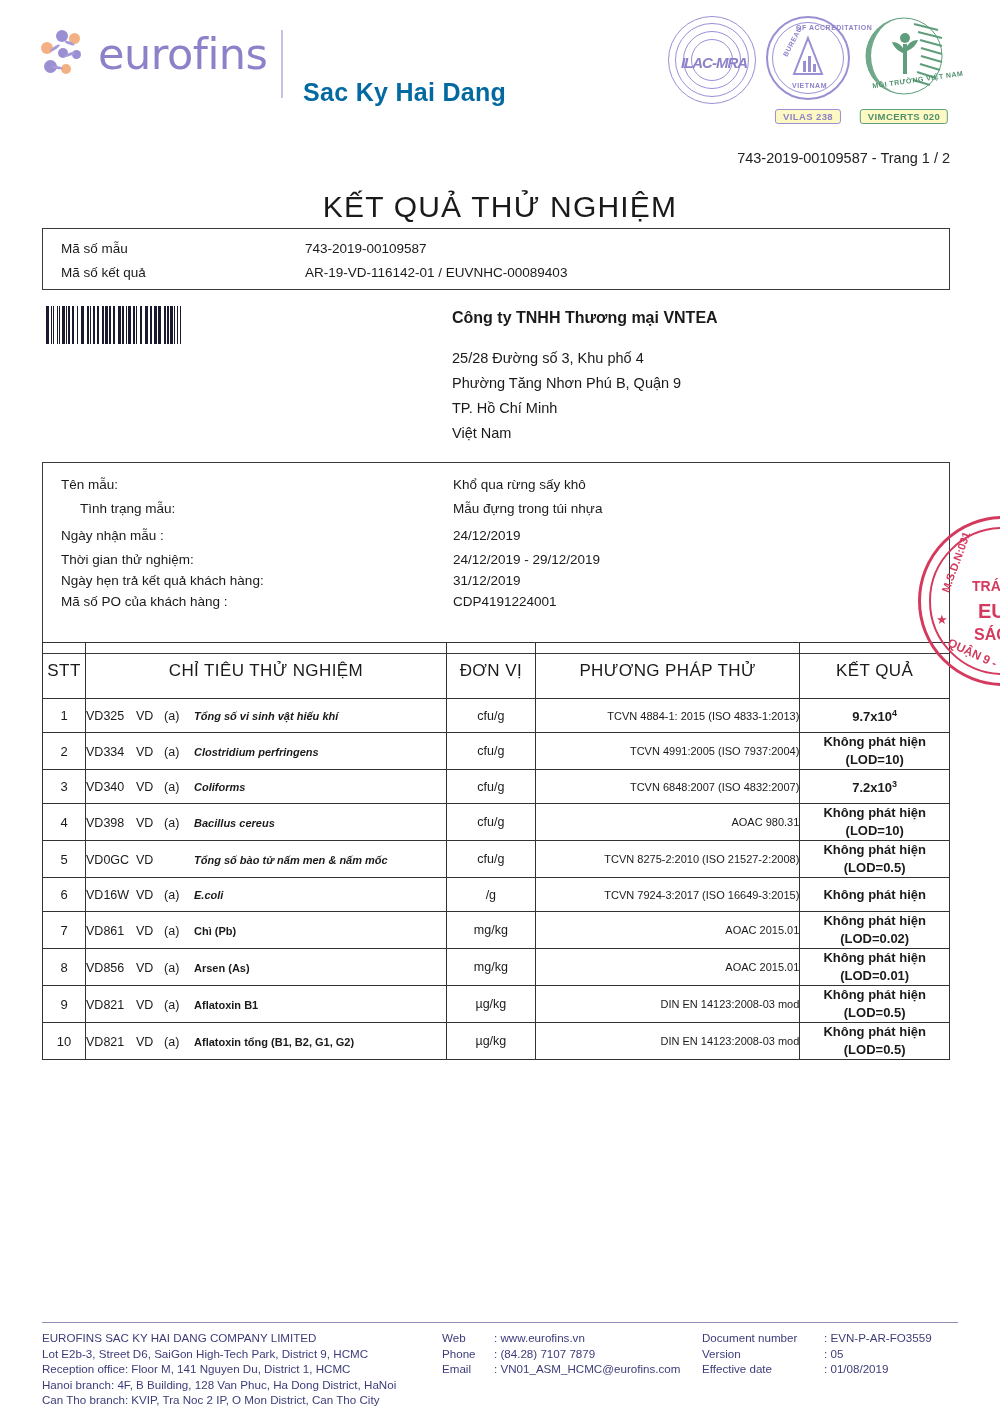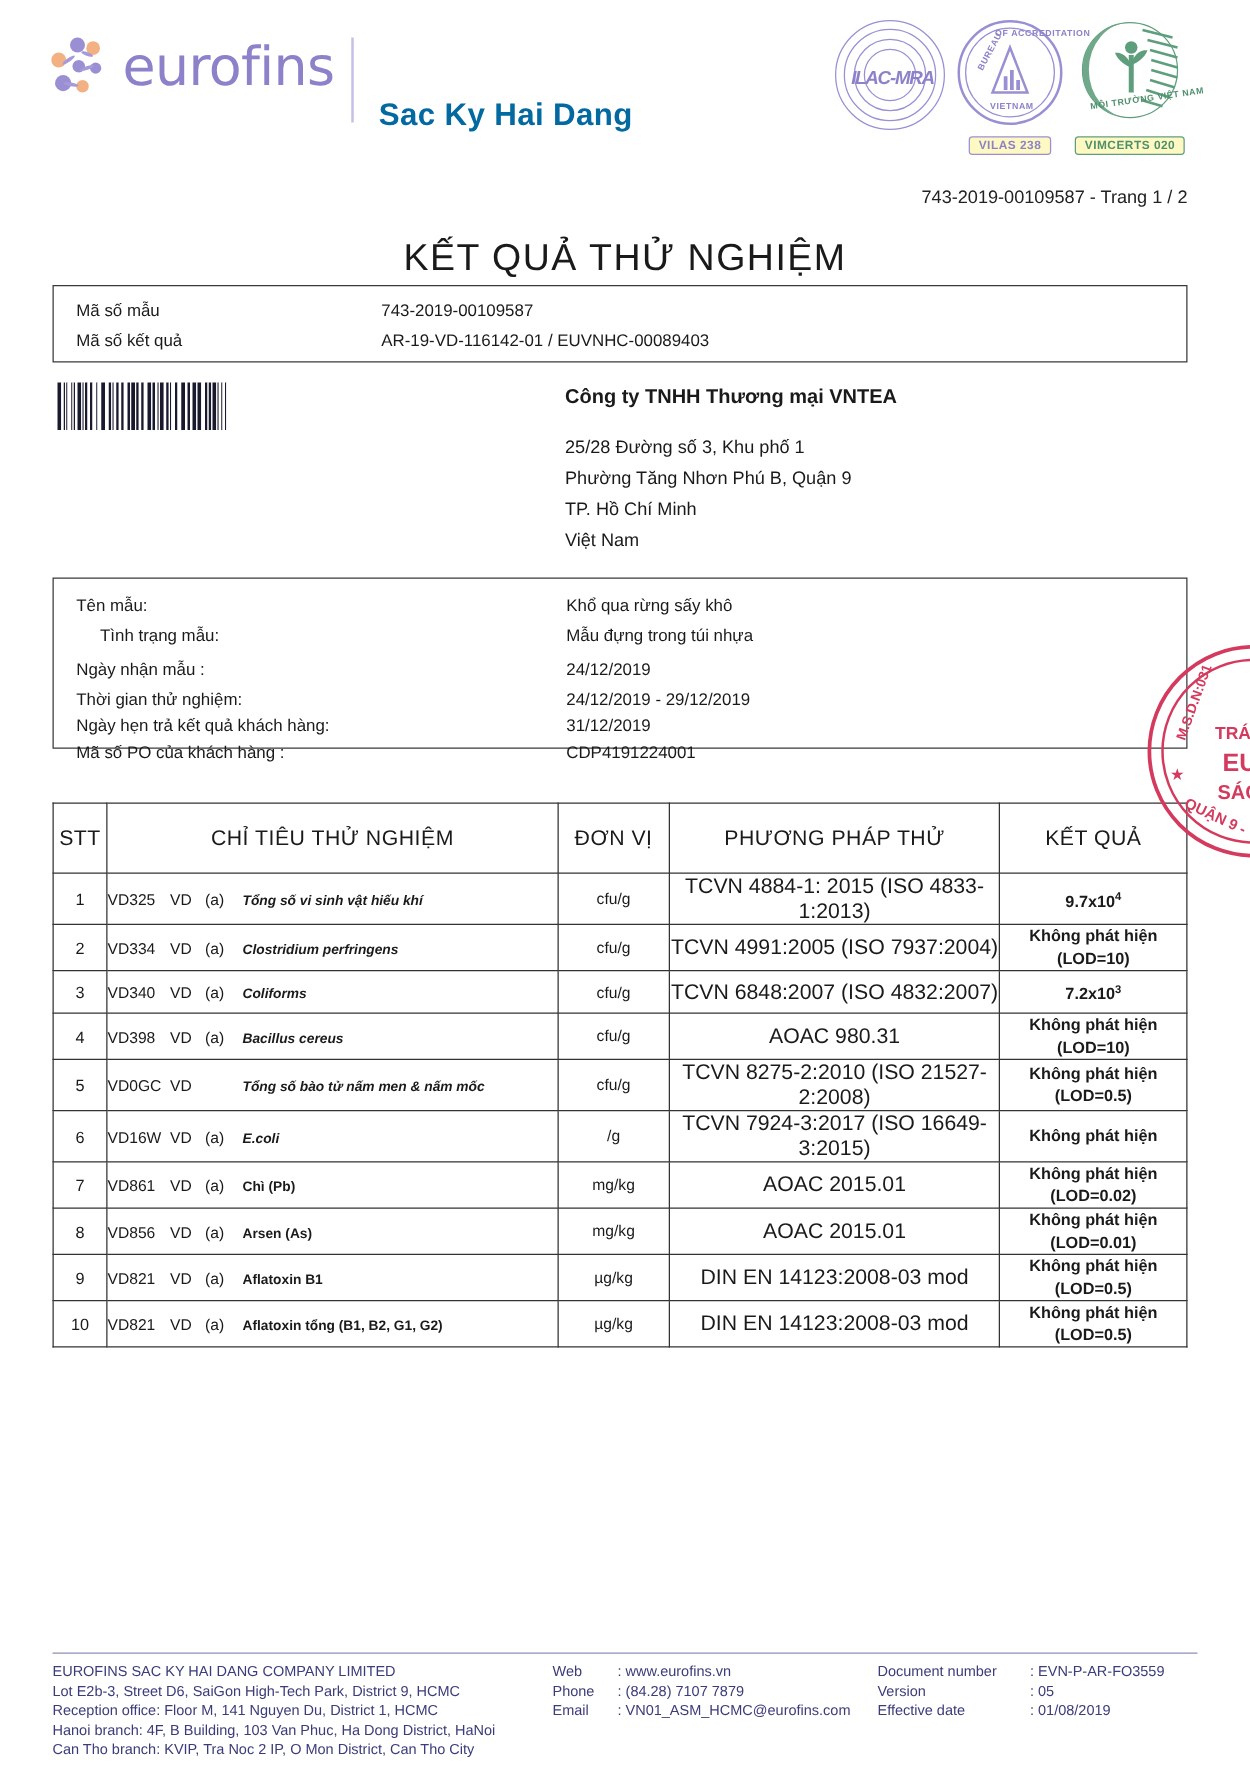--- a/index.html
+++ b/index.html
@@ -116,21 +116,21 @@
     color: #1a1a1a;
   }
 
   
   .box {
     position: absolute;
     border: 1.4px solid #3a3a3a;
     background: #fff;
   }
   .box-ids   { left: 42px; top: 228px; width: 908px; height: 62px; }
-  .box-sample{ left: 42px; top: 462px; width: 908px; height: 137px; }
+  .box-sample{ left: 42px; top: 462px; width: 908px; height: 192px; }
   .box-lod   { left: 42px; top: 1138px; width: 908px; height: 40px; }
 
   .kv-row { position: absolute; font-size: 13.5px; color: #1a1a1a; white-space: nowrap; }
 
   
   .barcode {
     position: absolute;
     left: 46px; top: 306px;
     width: 244px; height: 38px;
     display: flex; align-items: stretch;
@@ -169,21 +169,21 @@
   .c-stt    { width: 42px; }
   .c-param  { width: 352px; }
   .c-unit   { width: 87px; }
   .c-method { width: 258px; }
   .c-result { width: 146px; }
 
   table.results tbody td { height: 34px; vertical-align: middle; }
   .td-stt { text-align: center; font-size: 13px; }
   .td-param { padding: 4px 0 4px 8px; }
   .td-unit { text-align: center; font-size: 12.5px; }
-  .td-method { text-align: center; font-size: 17px; padding: 0 3px; }
+  .td-method { text-align: right; font-size: 11px; padding: 0 3px; }
   .td-result { text-align: center; font-size: 13px; font-weight: bold; line-height: 18px; }
 
   .pcode { display: inline-block; width: 50px; font-size: 12.5px; }
   .pvd   { display: inline-block; width: 28px; font-size: 12.5px; }
   .pacc  { display: inline-block; width: 30px; font-size: 12.5px; }
   .pname { font-size: 11px; }
   .pname.italic { font-style: italic; font-weight: bold; }
   .pname.bold { font-weight: bold; }
 
   sup { font-size: 9px; vertical-align: super; }
@@ -393,21 +393,21 @@
       <i style="width: 2px; background: rgb(255, 255, 255);"></i>
       <i style="width: 1px; background: rgb(26, 26, 46);"></i>
       <i style="width: 2px; background: rgb(255, 255, 255);"></i>
       <i style="width: 1px; background: rgb(26, 26, 46);"></i>
       <i style="width: 3px; background: rgb(255, 255, 255);"></i>
     </div>
 
   <div class="company">
     <div class="company-name">Công ty TNHH Thương mại VNTEA</div>
     <div class="company-addr">
-      <div>25/28 Đường số 3, Khu phố 1</div>
+      <div>25/28 Đường số 3, Khu phố 4</div>
       <div>Phường Tăng Nhơn Phú B, Quận 9</div>
       <div>TP. Hồ Chí Minh</div>
       <div>Việt Nam</div>
     </div>
   </div>
 
   <div class="box box-sample">
     <div class="kv-row" style="left:18px; top:14px;">Tên mẫu:</div>
     <div class="kv-row" style="left:410px; top:14px;">Khổ qua rừng sấy khô</div>
 
@@ -523,21 +523,21 @@
     <div class="stamp-txt" style="left:56px;top:110px;font-size:16px;">SÁC</div>
     <div class="stamp-txt" style="left:28px;top:130px;font-size:12px;transform:rotate(25deg);">QUẬN 9 -</div>
   </div>
 
   <div class="footer-rule"></div>
   <div class="footer">
     <div class="f-left">
       <div>EUROFINS SAC KY HAI DANG COMPANY LIMITED</div>
       <div>Lot E2b-3, Street D6, SaiGon High-Tech Park, District 9, HCMC</div>
       <div>Reception office: Floor M, 141 Nguyen Du, District 1, HCMC</div>
-      <div>Hanoi branch: 4F, B Building, 103 Van Phuc, Ha Dong District, HaNoi</div>
+      <div>Hanoi branch: 4F, B Building, 128 Van Phuc, Ha Dong District, HaNoi</div>
       <div>Can Tho branch: KVIP, Tra Noc 2 IP, O Mon District, Can Tho City</div>
     </div>
     <div class="f-mid">
       <div class="f-keys">
         <div>Web</div>
         <div>Phone</div>
         <div>Email</div>
       </div>
       <div class="f-vals">
         <div>: www.eurofins.vn</div>

